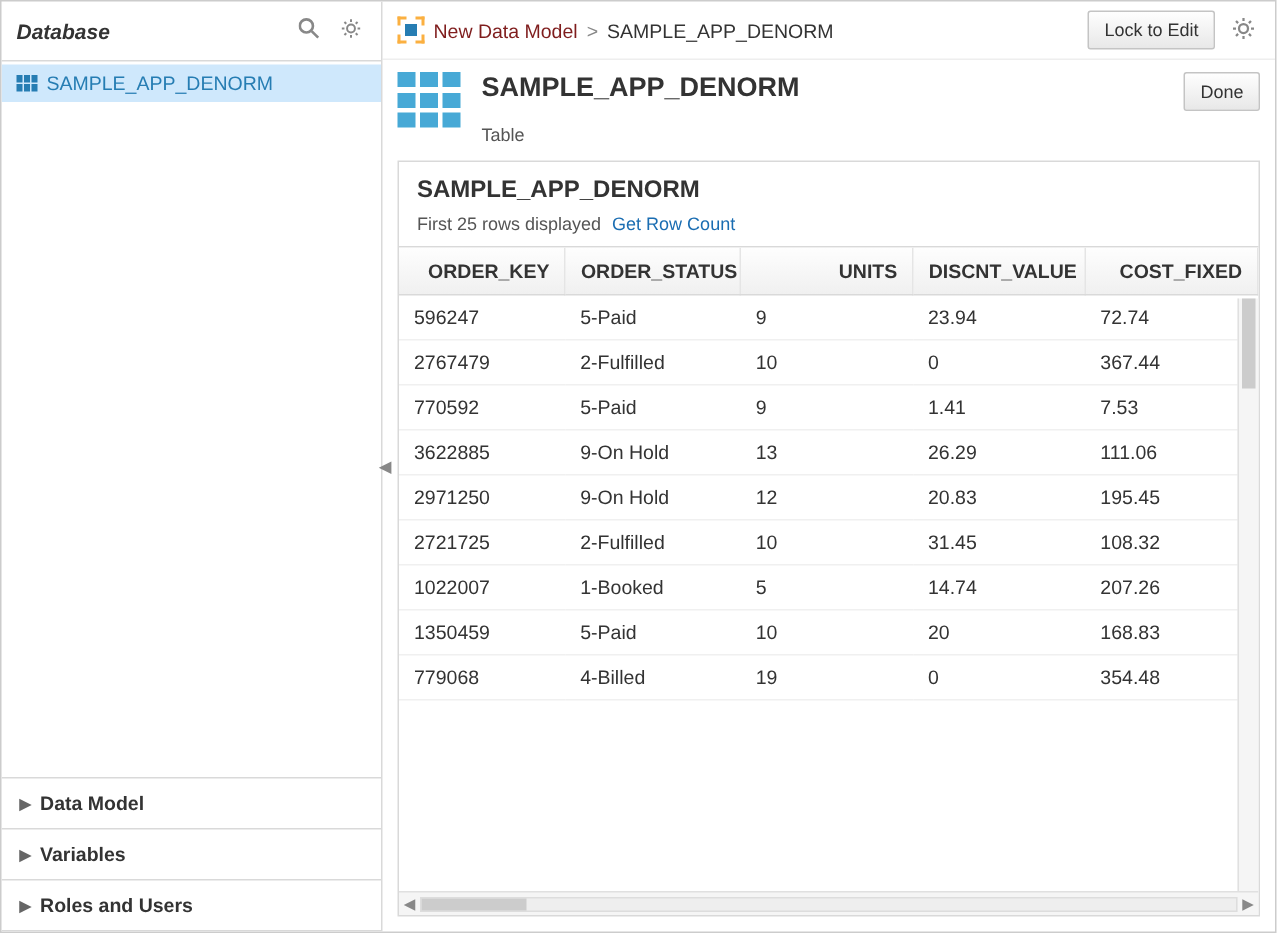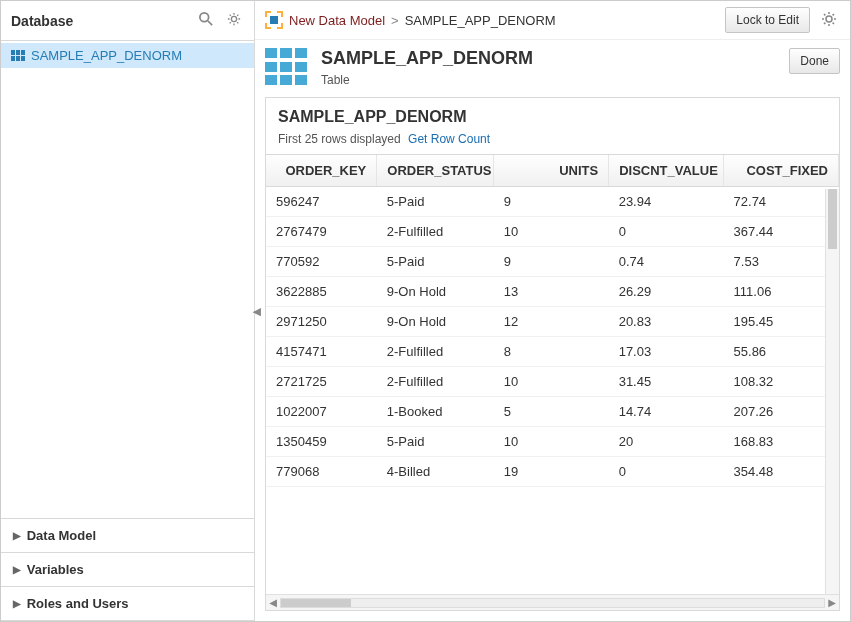--- a/index.html
+++ b/index.html
@@ -1,19 +1,19 @@
 <!DOCTYPE html>
 <html><head>
 <meta charset="utf-8">
 <style>
 * { box-sizing: border-box; margin: 0; padding: 0; }
 body { font-family: Arial, Helvetica, sans-serif; font-size: 13px; color: #333; background: #fff; width: 851px; height: 622px; overflow: hidden; border: 1px solid #ccc; }
 .app { display: flex; height: 100%; }
 .sidebar { width: 254px; border-right: 1px solid #d9d9d9; display: flex; flex-direction: column; position: relative; }
-.sidebar-header { display: flex; align-items: center; justify-content: space-between; padding: 8px 10px; border-bottom: 1px solid #d9d9d9; }
+.sidebar-header { display: flex; align-items: center; justify-content: space-between; padding: 8px 10px; border-bottom: 1px solid #d9d9d9; font-style: italic; }
 .sidebar-title { font-weight: bold; font-size: 14px; }
 .sidebar-header-icons { display: flex; gap: 8px; color: #888; }
 .tree { flex: 1; overflow: auto; padding-top: 2px; }
 .tree-item { display: flex; align-items: center; padding: 5px 10px; gap: 6px; cursor: pointer; }
 .tree-item.selected { background: #cfe8fc; }
 .table-icon { display: inline-flex; flex-wrap: wrap; width: 14px; height: 11px; gap: 1px; }
 .table-icon span { width: 4px; height: 5px; background: #267db3; }
 .tree-label { color: #267db3; font-size: 13px; }
 .accordion { border-top: 1px solid #d9d9d9; }
 .accordion-item { border-bottom: 1px solid #d9d9d9; padding: 9px 12px; display: flex; align-items: center; gap: 6px; cursor: pointer; font-weight: bold; font-size: 13px; }
@@ -27,21 +27,21 @@
 .breadcrumb-link { color: #7f1d1d; cursor: pointer; }
 .breadcrumb-sep { color: #888; }
 .breadcrumb-current { color: #333; }
 .btn { background: linear-gradient(#fefefe,#e8e8e8); border: 1px solid #c4c4c4; border-radius: 2px; padding: 5px 10px; font-size: 12px; cursor: pointer; color: #333; }
 .gear { color: #888; cursor: pointer; padding: 3px; }
 .title-row { display: flex; align-items: flex-start; padding: 8px 10px 0 10px; gap: 12px; }
 .big-table-icon { display: inline-flex; flex-wrap: wrap; width: 44px; height: 38px; gap: 3px; flex-shrink: 0; }
 .big-table-icon span { width: 12px; height: 10px; background: #47a9d6; }
 .title-col { flex: 1; }
 .title-main { font-weight: bold; font-size: 18px; }
-.title-sub { font-size: 12px; color: #555; margin-top: 4px; }
+.title-sub { font-size: 12px; color: #555; margin-top: 14px; }
 .tabs { display: flex; border-bottom: 1px solid #d9d9d9; padding: 12px 10px 0 10px; gap: 2px; }
 .tab { padding: 6px 12px; font-size: 13px; cursor: pointer; border: 1px solid transparent; border-bottom: none; color: #1a6db2; }
 .tab.active { border-color: #d9d9d9; border-top: 3px solid #267db3; background: #fff; color: #333; font-weight: bold; position: relative; top: 1px; }
 .content { padding: 10px; flex: 1; min-height: 0; display: flex; flex-direction: column; }
 .panel { border: 1px solid #d9d9d9; flex: 1; display: flex; flex-direction: column; min-height: 0; }
 .panel-head { padding: 10px 12px 4px 12px; }
 .panel-title { font-weight: bold; font-size: 16px; }
 .panel-sub { font-size: 12px; color: #555; margin-top: 6px; }
 .panel-sub a { color: #1a6db2; cursor: pointer; margin-left: 4px; }
 .table-wrap { flex: 1; overflow: hidden; display: flex; flex-direction: column; min-height: 0; margin-top: 4px; border-top: 1px solid #d9d9d9; }
@@ -190,43 +190,36 @@
                     <td>2767479</td>
                     <td>2-Fulfilled</td>
                     <td>10</td>
                     <td>0</td>
                     <td>367.44</td>
                   </tr>
                   <tr>
                     <td>770592</td>
                     <td>5-Paid</td>
                     <td>9</td>
-                    <td>0.74</td>
+                    <td>1.41</td>
                     <td>7.53</td>
                   </tr>
                   <tr>
                     <td>3622885</td>
                     <td>9-On Hold</td>
                     <td>13</td>
                     <td>26.29</td>
                     <td>111.06</td>
                   </tr>
                   <tr>
                     <td>2971250</td>
                     <td>9-On Hold</td>
                     <td>12</td>
                     <td>20.83</td>
                     <td>195.45</td>
-                  </tr>
-                  <tr>
-                    <td>4157471</td>
-                    <td>2-Fulfilled</td>
-                    <td>8</td>
-                    <td>17.03</td>
-                    <td>55.86</td>
                   </tr>
                   <tr>
                     <td>2721725</td>
                     <td>2-Fulfilled</td>
                     <td>10</td>
                     <td>31.45</td>
                     <td>108.32</td>
                   </tr>
                   <tr>
                     <td>1022007</td>

